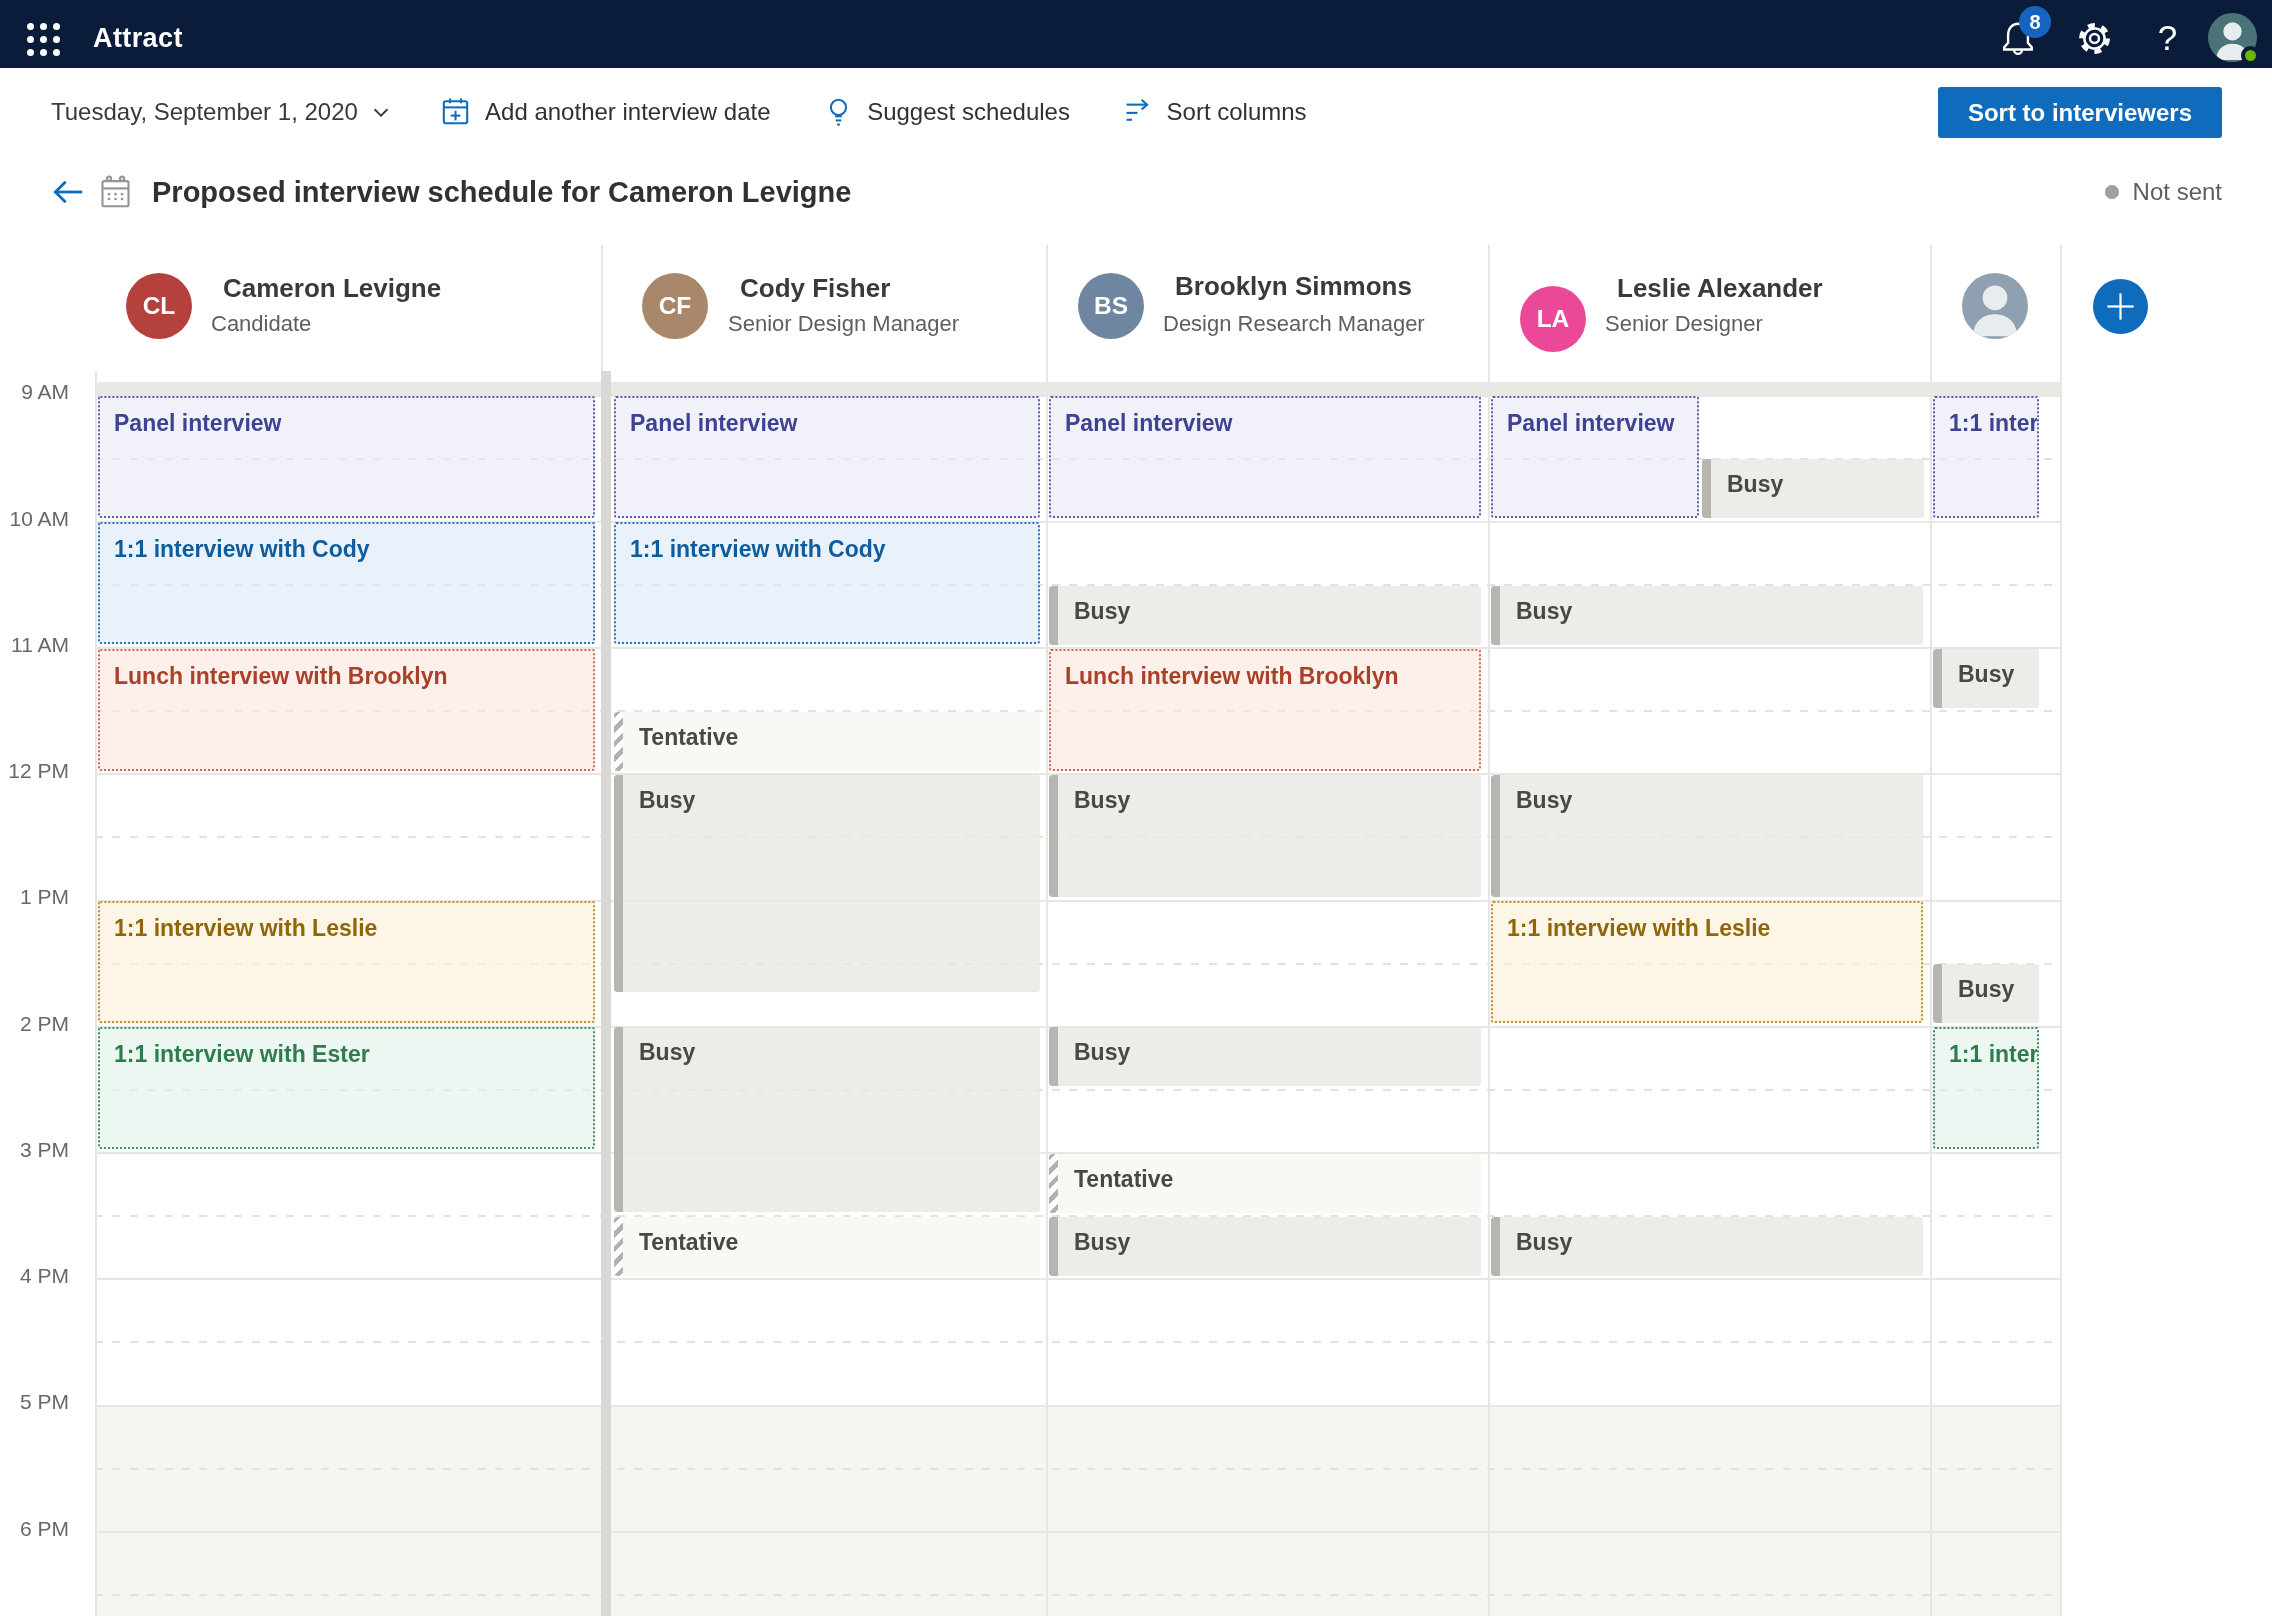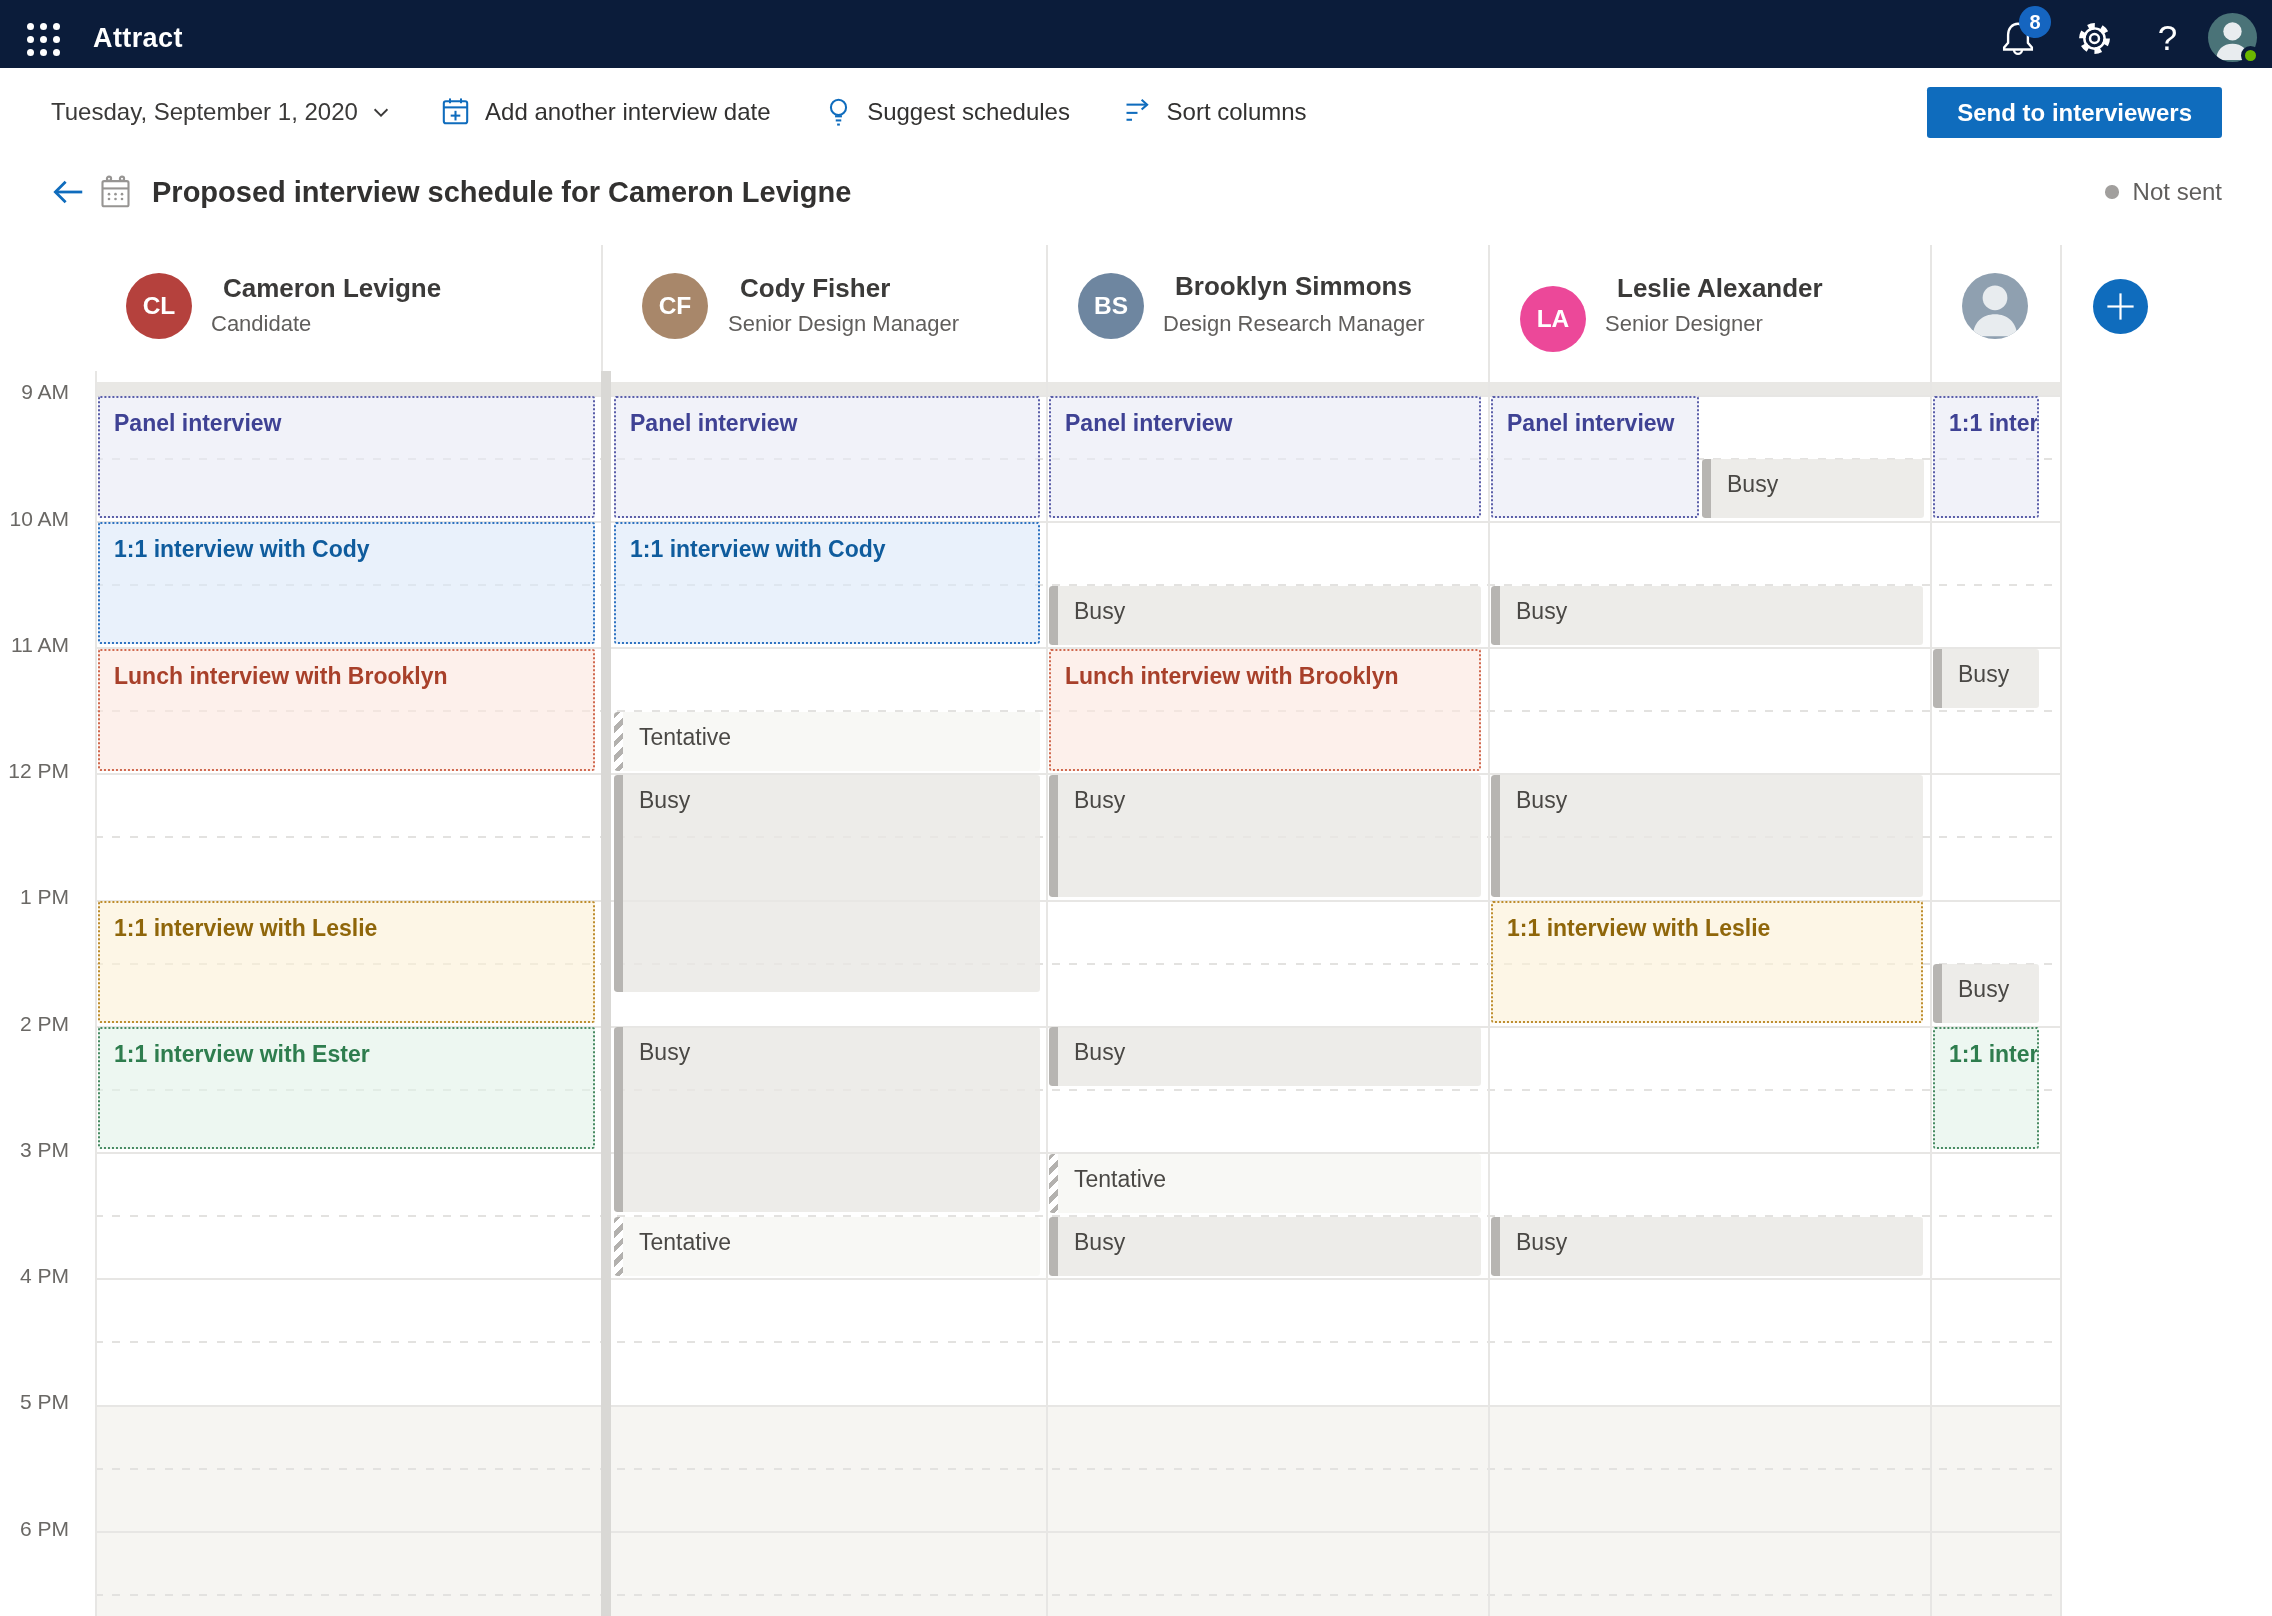--- a/index.html
+++ b/index.html
@@ -46,21 +46,21 @@
   .tlabel{position:absolute;left:0;width:69px;text-align:right;font-size:21px;color:#6a6865;}
 
   .hdr-name{position:absolute;font-size:26px;font-weight:700;color:#3b3a39;white-space:nowrap;margin-left:12px;}
   .hdr-role{position:absolute;font-size:22px;color:#605e5c;white-space:nowrap;}
   .hdr-avatar{position:absolute;width:66px;height:66px;border-radius:50%;display:flex;align-items:center;justify-content:center;color:#fff;font-size:24.5px;font-weight:600;overflow:hidden;}
   .add-btn{position:absolute;left:2093px;top:279px;width:55px;height:55px;border-radius:50%;background:#0f6cbd;border:none;cursor:pointer;display:flex;align-items:center;justify-content:center;}
 
   .ev{position:absolute;box-sizing:border-box;border-radius:2.4px;overflow:hidden;cursor:pointer;}
   .ev .lbl{display:block;padding:12px 9.5px 0 14px;font-size:23px;font-weight:600;white-space:nowrap;overflow:hidden;}
   .block{position:absolute;box-sizing:border-box;border-radius:3.2px;overflow:hidden;cursor:pointer;}
-  .block .lbl{display:block;padding:12px 6.3px 0 25px;font-size:23px;font-weight:400;color:#4a4845;white-space:nowrap;overflow:hidden;}
+  .block .lbl{display:block;padding:12px 6.3px 0 25px;font-size:23px;font-weight:700;color:#4a4845;white-space:nowrap;overflow:hidden;}
   .block .bar{position:absolute;left:0;top:0;bottom:0;width:8.7px;border-radius:3.2px 0 0 3.2px;}
 </style>
 </head>
 <body>
 
 <div id="app">
 
   <div class="topbar">
     <div class="waffle">
       <i></i>
@@ -140,21 +140,21 @@
         <svg width="33" height="33" viewBox="0 0 48 48" fill="none" stroke="#0f6cbd" stroke-width="3">
             <path d="M8 14 H36"></path>
             <path d="M30 7 L38 14 L30 21"></path>
             <path d="M8 26 H24"></path>
             <path d="M8 36 H16"></path>
           </svg>
         <span class="tb-label">Sort columns</span>
       </div>
     </div>
 
-    <button class="send-btn">Send to interviewers</button>
+    <button class="send-btn">Sort to interviewers</button>
   </div>
 
   <div class="pagehead">
     <svg class="abs" style="left:49px;top:25px;" width="38" height="38" viewBox="0 0 48 48" fill="none" stroke="#0f6cbd" stroke-width="3.5">
         <path d="M42 24 H9"></path>
         <path d="M21 11 L8 24 L21 37"></path>
       </svg>
     <svg class="abs" style="left:96px;top:25px;" width="39" height="39" viewBox="0 0 48 48" fill="none" stroke="#979593" stroke-width="2.6">
         <rect x="8" y="10" width="32" height="31" rx="2"></rect>
         <line x1="8" y1="19" x2="40" y2="19"></line>

